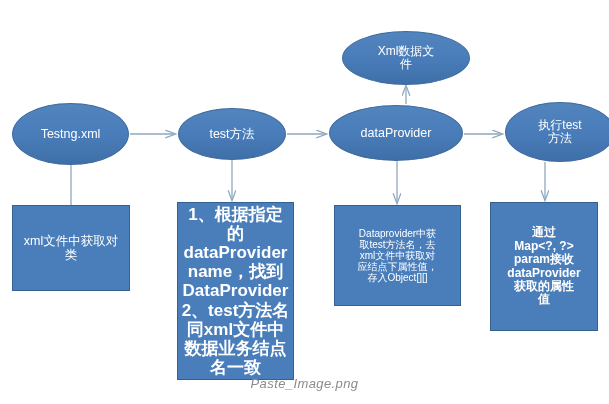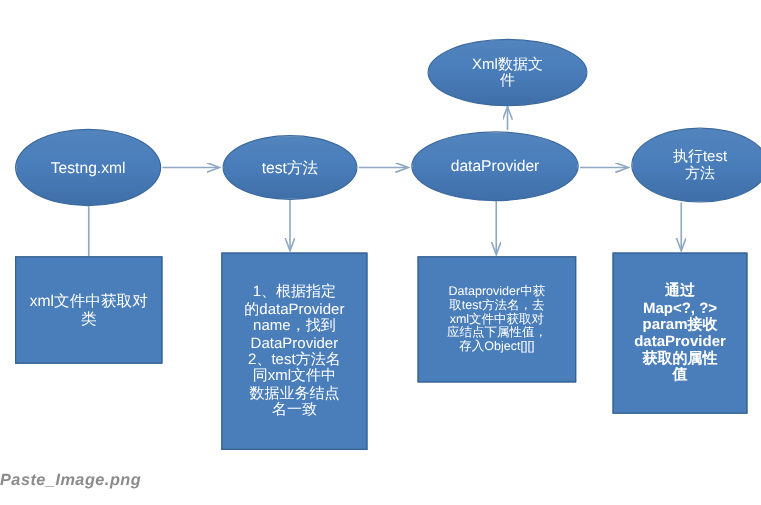--- a/index.html
+++ b/index.html
@@ -56,35 +56,35 @@
     white-space: pre-line;
   }
   
   #n-testng      { left: 12px;  top: 103px; width: 117px; height: 62px; }
   #n-testmethod  { left: 178px; top: 108px; width: 108px; height: 52px; }
   #n-dataprovider{ left: 329px; top: 105px; width: 134px; height: 56px; }
   #n-exectest    { left: 505px; top: 102px; width: 110px; height: 60px; }
   #n-xmlfile     { left: 342px; top: 31px;  width: 128px; height: 54px; }
   
   #b-class    { left: 12px;  top: 205px; width: 118px; height: 86px; }
-  #b-provider { left: 177px; top: 202px; width: 117px; height: 158px; font-size: 12px; }
+  #b-provider { left: 177px; top: 202px; width: 117px; height: 178px; font-size: 17px; font-weight: bold; }
   #b-object   { left: 334px; top: 205px; width: 127px; height: 101px; font-size: 10px; }
   #b-param    { left: 490px; top: 202px; width: 108px; height: 129px; font-size: 12px; font-weight: bold; }
 
   #caption {
     position: absolute;
     left: 0;
     top: 376px;
     width: 609px;
+    text-align: center;
     font-style: italic;
     font-size: 13px;
     color: #8b8b8b;
     letter-spacing: 0.4px;
     z-index: 4;
-    font-weight: bold;
   }
 </style>
 </head>
 <body>
 
 <div id="canvas">
 
   <svg class="svg-layer" viewBox="0 0 609 404" width="609" height="404" xmlns="http://www.w3.org/2000/svg">
     <defs>
       <marker id="ah" markerWidth="9" markerHeight="9" refX="7.5" refY="3" orient="auto" markerUnits="strokeWidth">

